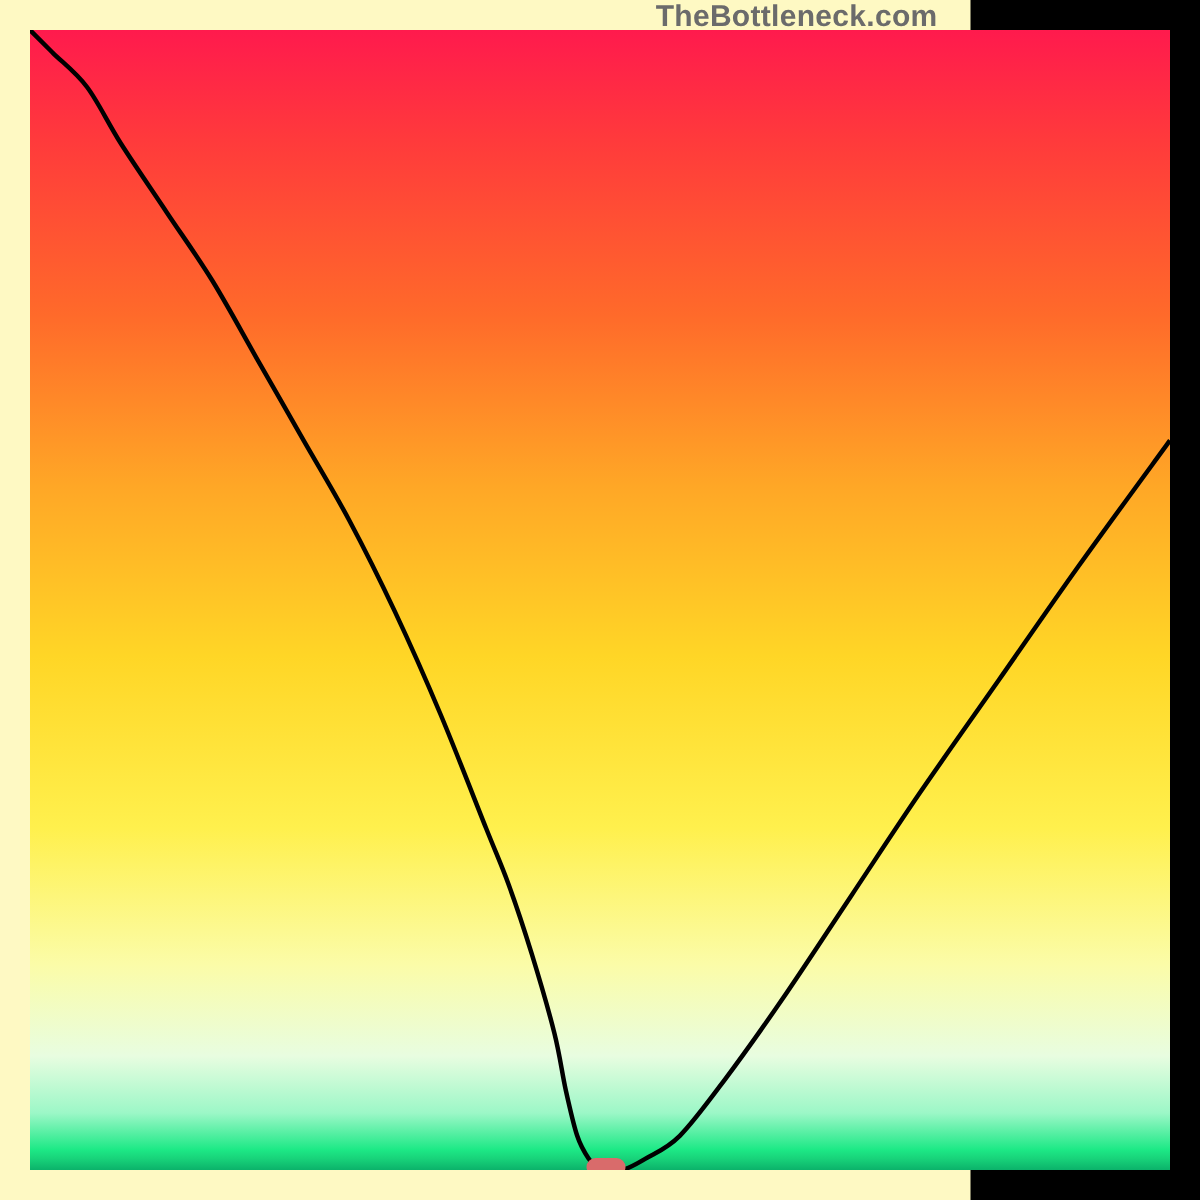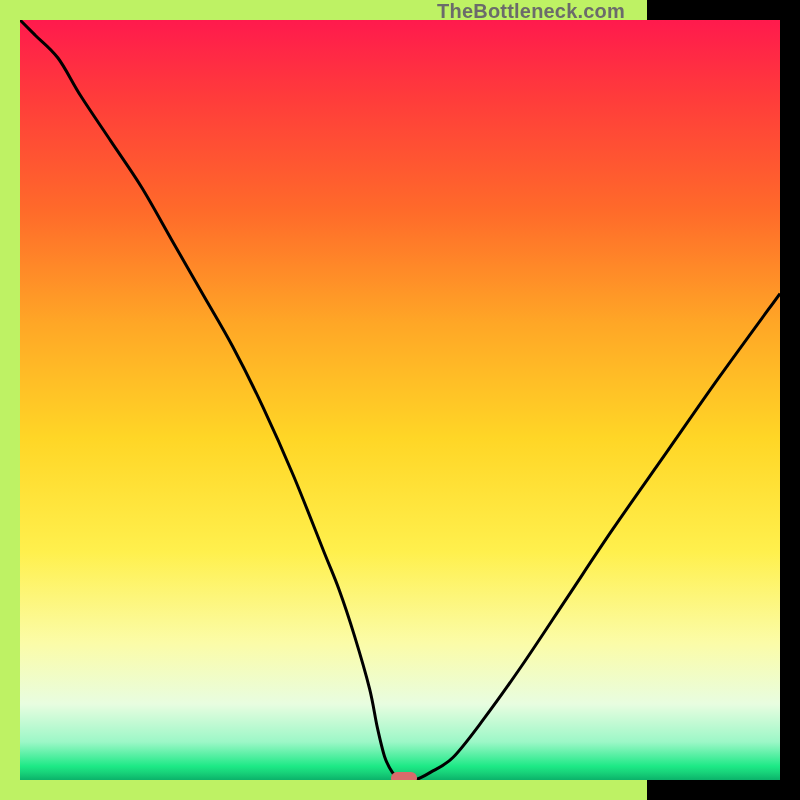--- a/index.html
+++ b/index.html
@@ -7,21 +7,21 @@
     padding: 0;
     width: 800px;
     height: 800px;
     background: #000;
     overflow: hidden;
   }
   .frame {
     position: relative;
     width: 647px;
     height: 800px;
-    background: #bef264;
+    background: #fef9c3;
   }
   .plot-area {
     position: absolute;
     left: 20px;
     top: 20px;
     width: 760px;
     height: 760px;
     overflow: hidden;
     background: linear-gradient(to bottom,
       #ff1a4d 0%,

